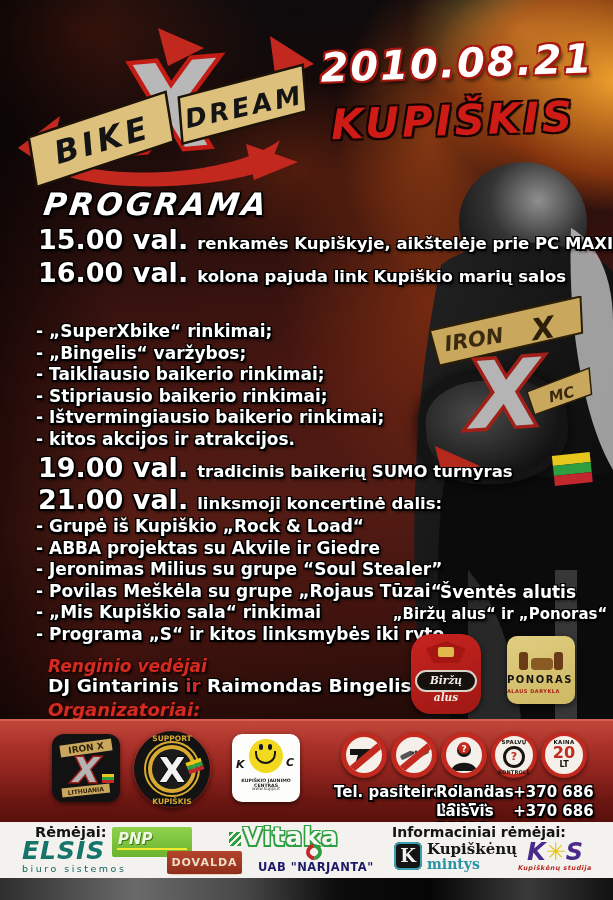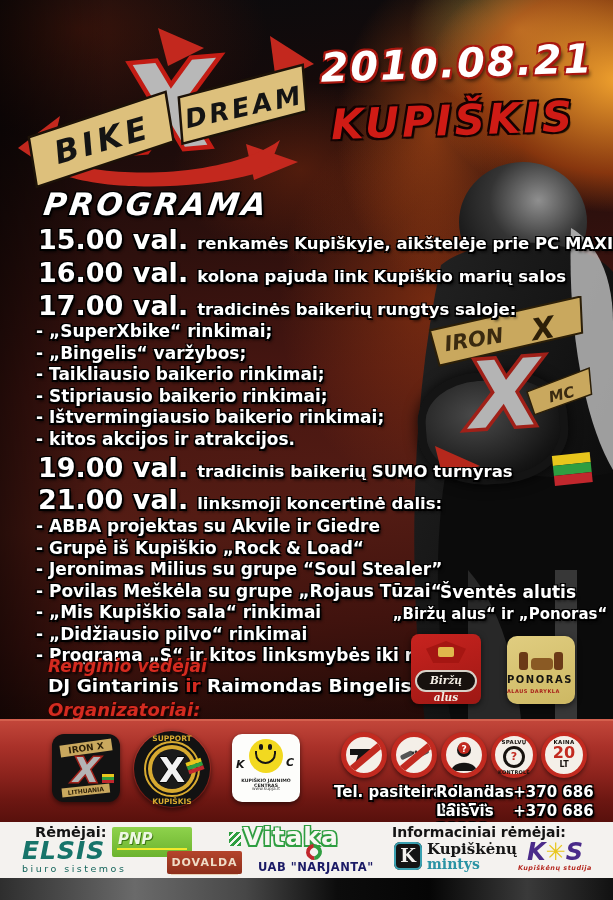--- a/index.html
+++ b/index.html
@@ -55,21 +55,21 @@
   .org-title{left:48px;top:699px;z-index:6;color:#d42b20;font-size:18px;font-weight:900;font-style:italic;
     text-shadow:-1px -1px 0 #2a0503,1px 1px 0 #2a0503,2px 2px 2px rgba(0,0,0,.8);}
 
   
   .emblem{left:425px;top:296px;width:180px;height:195px;z-index:4;}
 
   
   .beer-text{left:392px;top:582px;width:216px;z-index:6;text-align:center;color:#fff;font-weight:900;}
   .beer-text .l1{font-size:17px;padding-left:16px;}
   .beer-text .l2{font-size:15px;margin-top:3px;}
-  .birzu{left:411px;top:634px;width:70px;height:70px;z-index:6;border-radius:8px;
+  .birzu{left:411px;top:634px;width:70px;height:80px;z-index:6;border-radius:20px;
     background:linear-gradient(160deg,#c8231f,#9e1814);box-shadow:0 2px 6px rgba(0,0,0,.6);}
   .birzu .crest{position:absolute;left:15px;top:7px;width:40px;height:22px;background:#a51612;
     clip-path:polygon(50% 0,100% 35%,82% 100%,18% 100%,0 35%);}
   .birzu .crest i{position:absolute;left:12px;top:6px;width:16px;height:10px;background:#e0b84c;border-radius:2px;}
   .birzu .oval{position:absolute;left:4px;top:36px;width:62px;height:22px;background:#17110e;
     border-radius:11px;border:2px solid #d8d2c8;box-sizing:border-box;color:#f3eee4;
     font-size:10.5px;font-weight:700;font-style:italic;text-align:center;line-height:17px;
     font-family:"DejaVu Serif",serif;}
   .ponoras{left:507px;top:636px;width:68px;height:68px;z-index:6;border-radius:10px;
     background:linear-gradient(160deg,#e0cd80,#cdb863);box-shadow:0 2px 6px rgba(0,0,0,.6);text-align:left;}
@@ -222,47 +222,43 @@
   <div class="abs city">KUPIŠKIS</div>
 
   <div class="abs prog-title outl">PROGRAMA</div>
 
   <div class="abs sched" style="top:224px">
     <span class="time outl">15.00 val.</span><span class="desc outl">renkamės Kupiškyje, aikštelėje prie PC MAXIMA</span>
   </div>
   <div class="abs sched" style="top:257px">
     <span class="time outl">16.00 val.</span><span class="desc outl">kolona pajuda link Kupiškio marių salos</span>
   </div>
-  <div class="abs sched" style="top:290px">
-    <span class="time outl">17.00 val.</span><span class="desc outl">tradicinės baikerių rungtys saloje:</span>
-  </div>
 
   <div class="abs blist" style="top:321px">
     <div class="outl">- „SuperXbike“ rinkimai;</div>
     <div class="outl">- „Bingelis“ varžybos;</div>
     <div class="outl">- Taikliausio baikerio rinkimai;</div>
     <div class="outl">- Stipriausio baikerio rinkimai;</div>
     <div class="outl">- Ištvermingiausio baikerio rinkimai;</div>
     <div class="outl">- kitos akcijos ir atrakcijos.</div>
   </div>
 
   <div class="abs sched" style="top:452px">
     <span class="time outl">19.00 val.</span><span class="desc outl">tradicinis baikerių SUMO turnyras</span>
   </div>
   <div class="abs sched" style="top:484px">
     <span class="time outl">21.00 val.</span><span class="desc outl">linksmoji koncertinė dalis:</span>
   </div>
 
   <div class="abs blist" style="top:516px">
+    <div class="outl">- Grupė iš Kupiškio „Rock &amp; Load“</div>
     <div class="outl">- ABBA projektas su Akvile ir Giedre</div>
-    <div class="outl">- Grupė iš Kupiškio „Rock &amp; Load“</div>
     <div class="outl">- Jeronimas Milius su grupe “Soul Stealer”</div>
     <div class="outl">- Povilas Meškėla su grupe „Rojaus Tūzai“</div>
     <div class="outl">- „Mis Kupiškio sala“ rinkimai</div>
-    <div class="outl">- „Didžiausio pilvo“ rinkimai</div>
     <div class="outl">- Programa „S“ ir kitos linksmybės iki ryto.</div>
   </div>
 
   <div class="abs hosts-title">Renginio vedėjai</div>
   <div class="abs hosts-names outl">
     <span>DJ Gintarinis</span>
     <span class="conj">ir</span>
     <span>Raimondas Bingelis</span>
   </div>
   <div class="abs org-title">Organizatoriai:</div>

